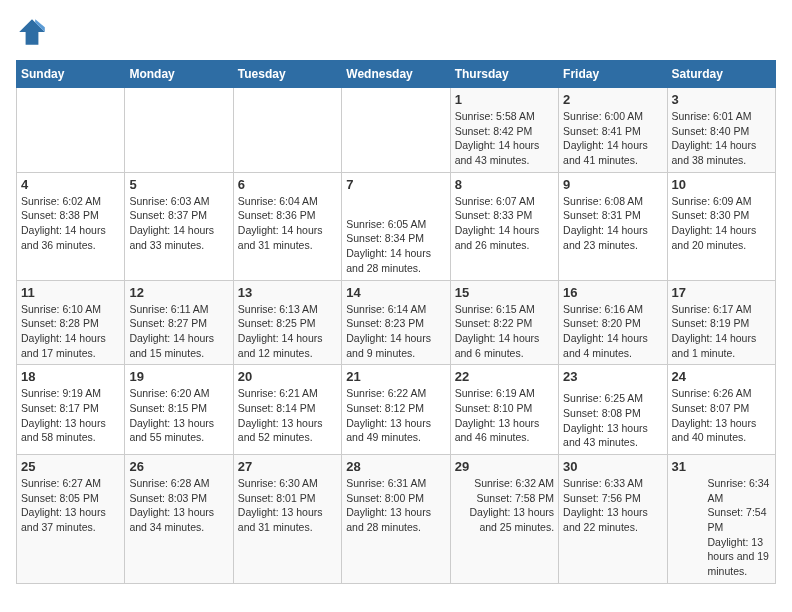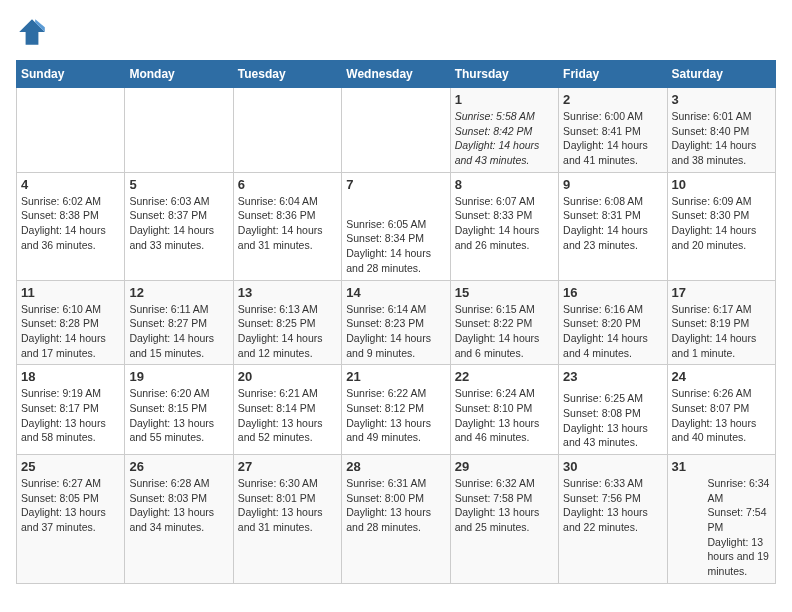--- a/index.html
+++ b/index.html
@@ -117,21 +117,21 @@
       </tr>
   </thead>
   <tbody id="calendar-body">
   <tr>
         <td class="empty-cell"></td>
         <td class="empty-cell"></td>
         <td class="empty-cell"></td>
         <td class="empty-cell"></td>
         <td>
           <div class="day-number">1</div>
-          <div class="day-info" style="white-space: pre-line; font-style: italic;">Sunrise: 5:58 AM
+          <div class="day-info" style="white-space: pre-line;">Sunrise: 5:58 AM
 Sunset: 8:42 PM
 Daylight: 14 hours and 43 minutes.</div>
         </td>
         <td>
           <div class="day-number">2</div>
           <div class="day-info" style="white-space: pre-line;">Sunrise: 6:00 AM
 Sunset: 8:41 PM
 Daylight: 14 hours and 41 minutes.</div>
         </td>
         <td>
@@ -249,21 +249,21 @@
 Daylight: 13 hours and 52 minutes.</div>
         </td>
         <td>
           <div class="day-number">21</div>
           <div class="day-info" style="white-space: pre-line;">Sunrise: 6:22 AM
 Sunset: 8:12 PM
 Daylight: 13 hours and 49 minutes.</div>
         </td>
         <td>
           <div class="day-number">22</div>
-          <div class="day-info" style="white-space: pre-line;">Sunrise: 6:24 AM
+          <div class="day-info" style="white-space: pre-line;">Sunrise: 6:19 AM
 Sunset: 8:10 PM
 Daylight: 13 hours and 46 minutes.</div>
         </td>
         <td>
           <div class="day-number">23</div>
           <div class="day-info" style="white-space: pre-line; margin-top: 7px;">Sunrise: 6:25 AM
 Sunset: 8:08 PM
 Daylight: 13 hours and 43 minutes.</div>
         </td>
         <td>
@@ -293,21 +293,21 @@
 Daylight: 13 hours and 31 minutes.</div>
         </td>
         <td>
           <div class="day-number">28</div>
           <div class="day-info" style="white-space: pre-line;">Sunrise: 6:31 AM
 Sunset: 8:00 PM
 Daylight: 13 hours and 28 minutes.</div>
         </td>
         <td>
           <div class="day-number">29</div>
-          <div class="day-info" style="white-space: pre-line;">Sunrise: 6:32 AM
+          <div class="day-info" style="white-space: pre-line; text-align: right;">Sunrise: 6:32 AM
 Sunset: 7:58 PM
 Daylight: 13 hours and 25 minutes.</div>
         </td>
         <td>
           <div class="day-number">30</div>
           <div class="day-info" style="white-space: pre-line;">Sunrise: 6:33 AM
 Sunset: 7:56 PM
 Daylight: 13 hours and 22 minutes.</div>
         </td>
         <td>

